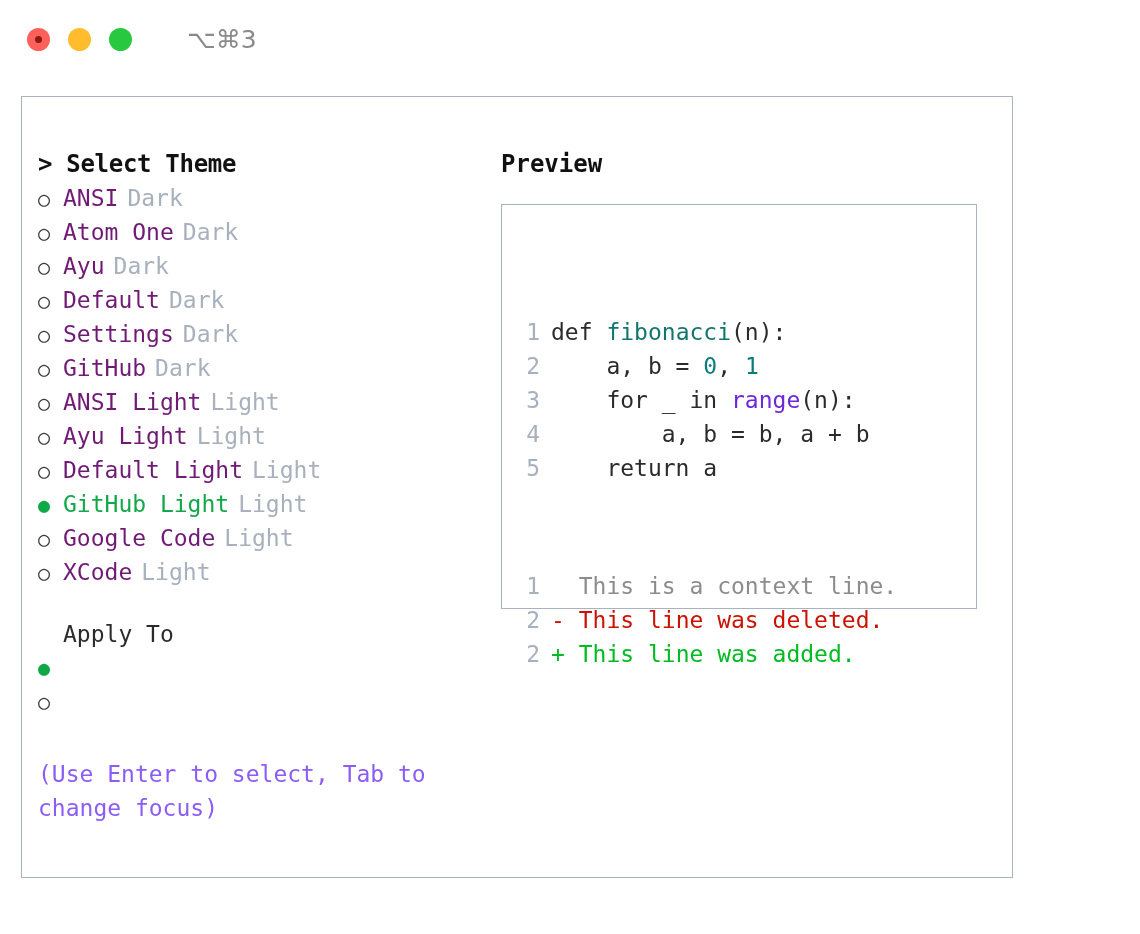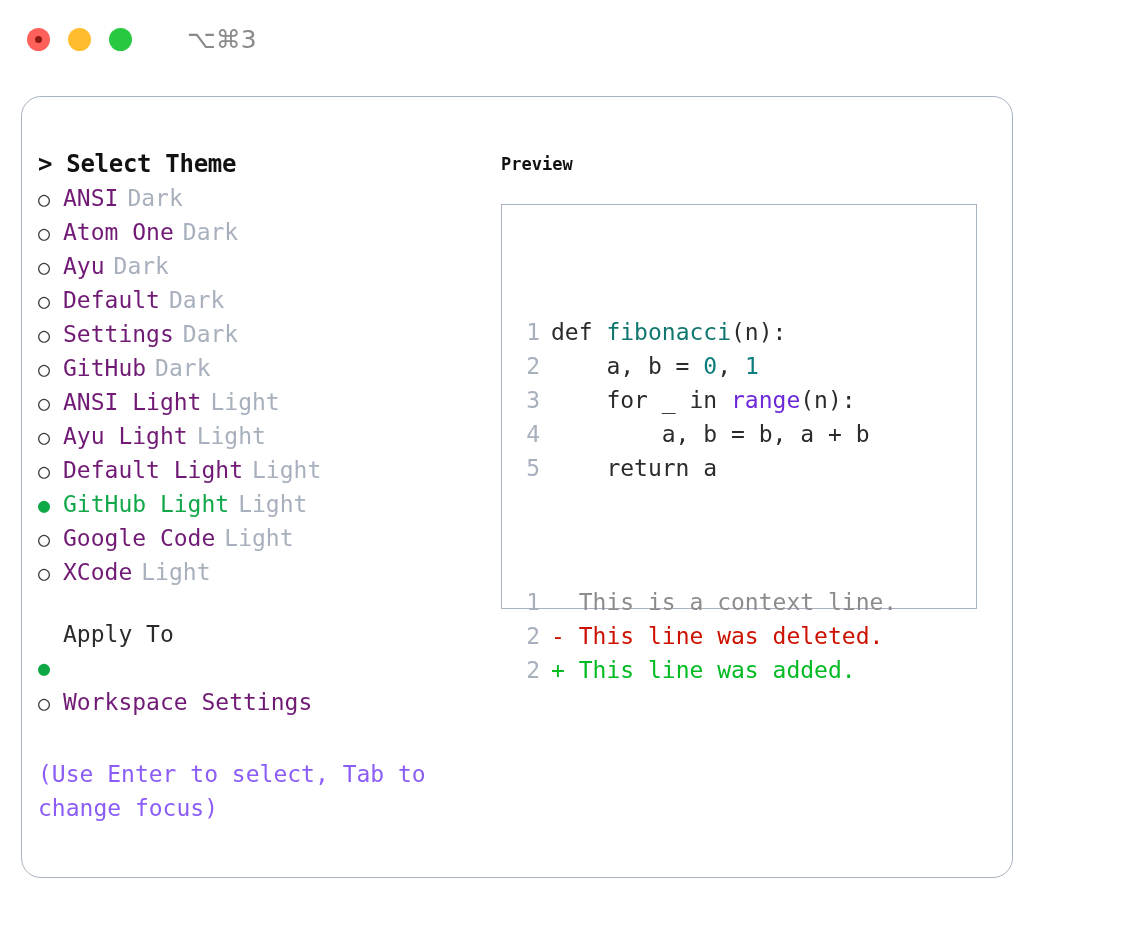--- a/index.html
+++ b/index.html
@@ -59,21 +59,21 @@
   }
 
   
   .panel {
     position: absolute;
     left: 21px;
     top: 96px;
     width: 992px;
     height: 782px;
     border: 1.6px solid #A9B2C0;
-    border-radius: 20px;
+    border-radius: 0;
     background: #ffffff;
     box-sizing: border-box;
   }
 
   .columns {
     position: absolute;
     left: 0; top: 0;
     width: 100%;
     height: 100%;
   }
@@ -136,21 +136,21 @@
   }
 
   
   .right-col {
     position: absolute;
     left: 479px;
     top: 50px;
     width: 500px;
   }
   .preview-title {
-    font-size: 17px;
+    font-size: 24px;
     font-weight: bold;
     color: #111111;
     line-height: 34px;
     white-space: pre;
   }
   .preview-box {
     margin-top: 23px;
     width: 476px;
     height: 405px;
     border: 1.6px solid #A9B2C0;
@@ -173,21 +173,21 @@
     width: 22px;
     text-align: right;
   }
   .gap { display: inline-block; width: 11px; }
 
   .tok-plain   { color: #2B2B2B; }
   .tok-func    { color: #0f766e; }
   .tok-num     { color: #0B7C7C; }
   .tok-builtin { color: #6d28d9; }
 
-  .diff-block { margin-top: 32px; }
+  .diff-block { margin-top: 16px; }
   .d-ctx { color: #8C8C8C; }
   .d-del { color: #CC1100; }
   .d-add { color: #00BB22; }
 </style>
 </head>
 <body>
 
 <div class="titlebar">
   <div class="lights">
     <span class="light red"></span>
@@ -214,21 +214,21 @@
           <div class="opt-row"><span class="bullet">○</span><span class="opt-label">Default Light</span><span class="opt-suffix">Light</span></div>
           <div class="opt-row selected"><span class="bullet selected">●</span><span class="opt-label">GitHub Light</span><span class="opt-suffix">Light</span></div>
           <div class="opt-row"><span class="bullet">○</span><span class="opt-label">Google Code</span><span class="opt-suffix">Light</span></div>
           <div class="opt-row"><span class="bullet">○</span><span class="opt-label">XCode</span><span class="opt-suffix">Light</span></div>
         </div>
 
       <div class="spacer-24"></div>
       <div class="group-header">Apply To</div>
       <div id="apply-list">
           <div class="opt-row selected"><span class="bullet selected">●</span></div>
-          <div class="opt-row"><span class="bullet">○</span><span class="opt-label">Workspace Settings</span></div>
+          <div class="opt-row"><span class="bullet">○</span></div>
         </div>
 
       <div class="spacer-34"></div>
       <div class="hint">(Use Enter to select, Tab to change focus)</div>
     </div>
 
     <div class="right-col">
       <div class="preview-title">Preview</div>
       <div class="preview-box">
         <div class="code">

